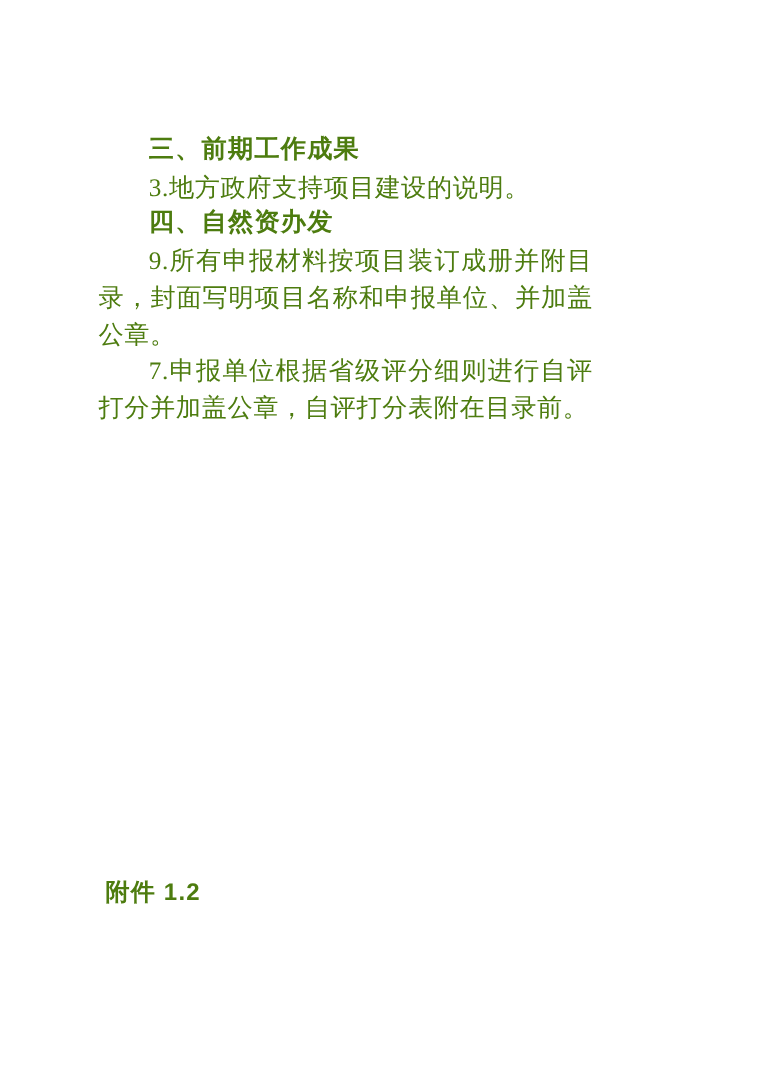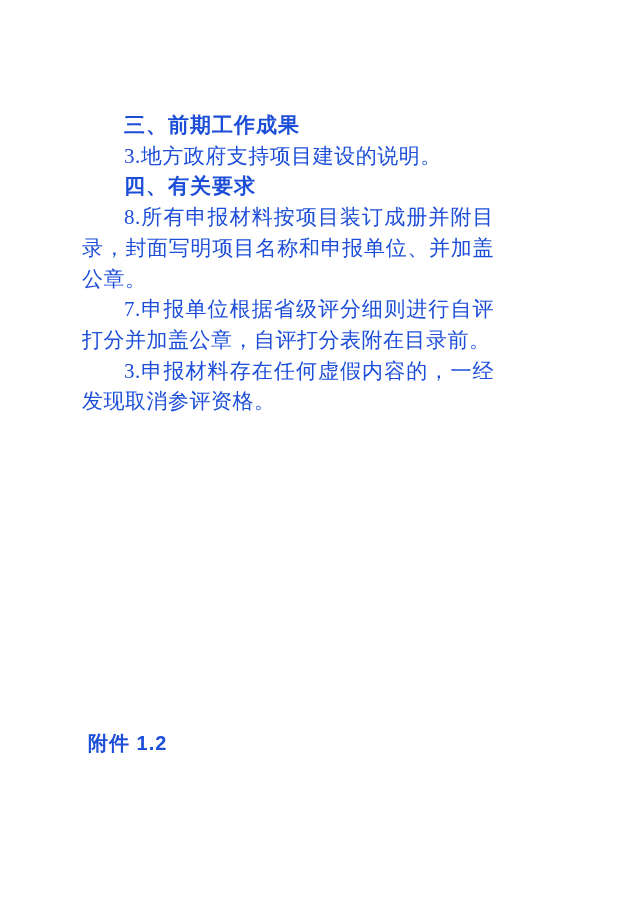--- a/index.html
+++ b/index.html
@@ -6,21 +6,21 @@
     margin: 0;
     padding: 0;
     background: #ffffff;
   }
   .page {
     position: relative;
     width: 576px;
     height: 905px;
     background: #ffffff;
     overflow: hidden;
-    color: #1d4ed8;
+    color: #4d7c0f;
     font-family: "Liberation Serif", "DejaVu Serif", serif;
   }
   .content {
     position: absolute;
     left: 82px;
     right: 82px;
     top: 110px;
     font-size: 21px;
     line-height: 30.7px;
     text-align: justify;
@@ -48,19 +48,18 @@
     letter-spacing: 1px;
   }
 </style>
 </head>
 <body>
 
 <div class="page">
   <div class="content">
     <p class="heading">三、前期工作成果</p>
     <p class="para">3.地方政府支持项目建设的说明。</p>
-    <p class="heading">四、有关要求</p>
-    <p class="para">8.所有申报材料按项目装订成册并附目录，封面写明项目名称和申报单位、并加盖公章。</p>
+    <p class="heading">四、自然资办发</p>
+    <p class="para">9.所有申报材料按项目装订成册并附目录，封面写明项目名称和申报单位、并加盖公章。</p>
     <p class="para">7.申报单位根据省级评分细则进行自评打分并加盖公章，自评打分表附在目录前。</p>
-    <p class="para">3.申报材料存在任何虚假内容的，一经发现取消参评资格。</p>
   </div>
   <div class="attachment">附件 1.2</div>
 </div>
 
 </body></html>

